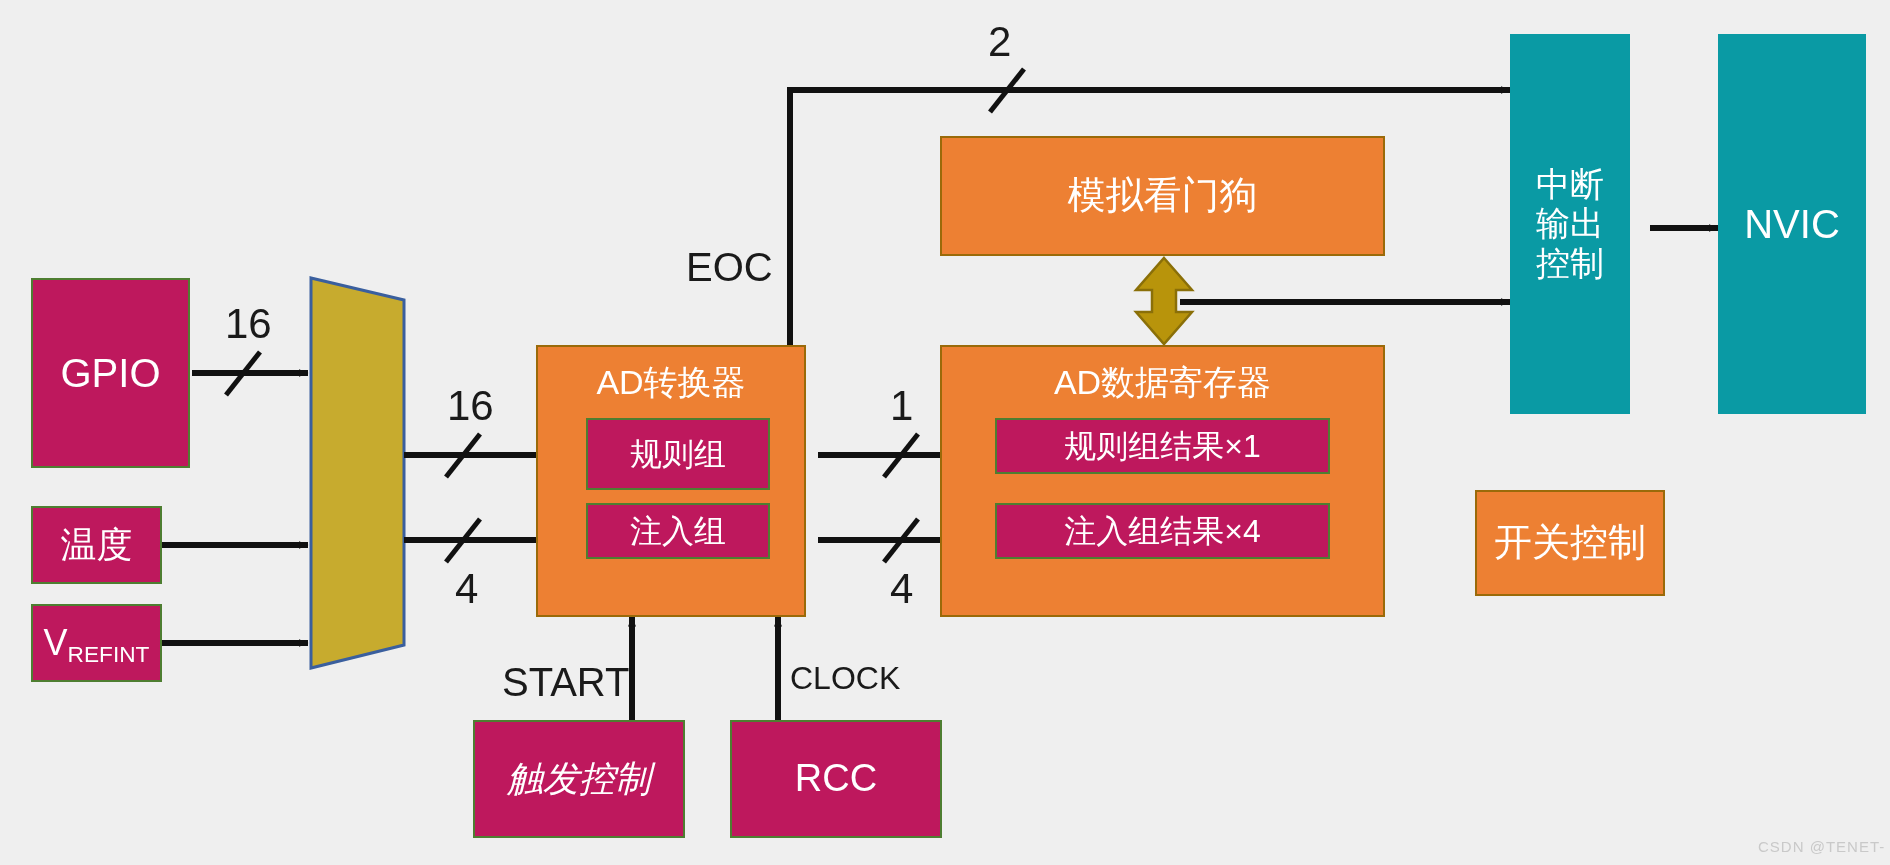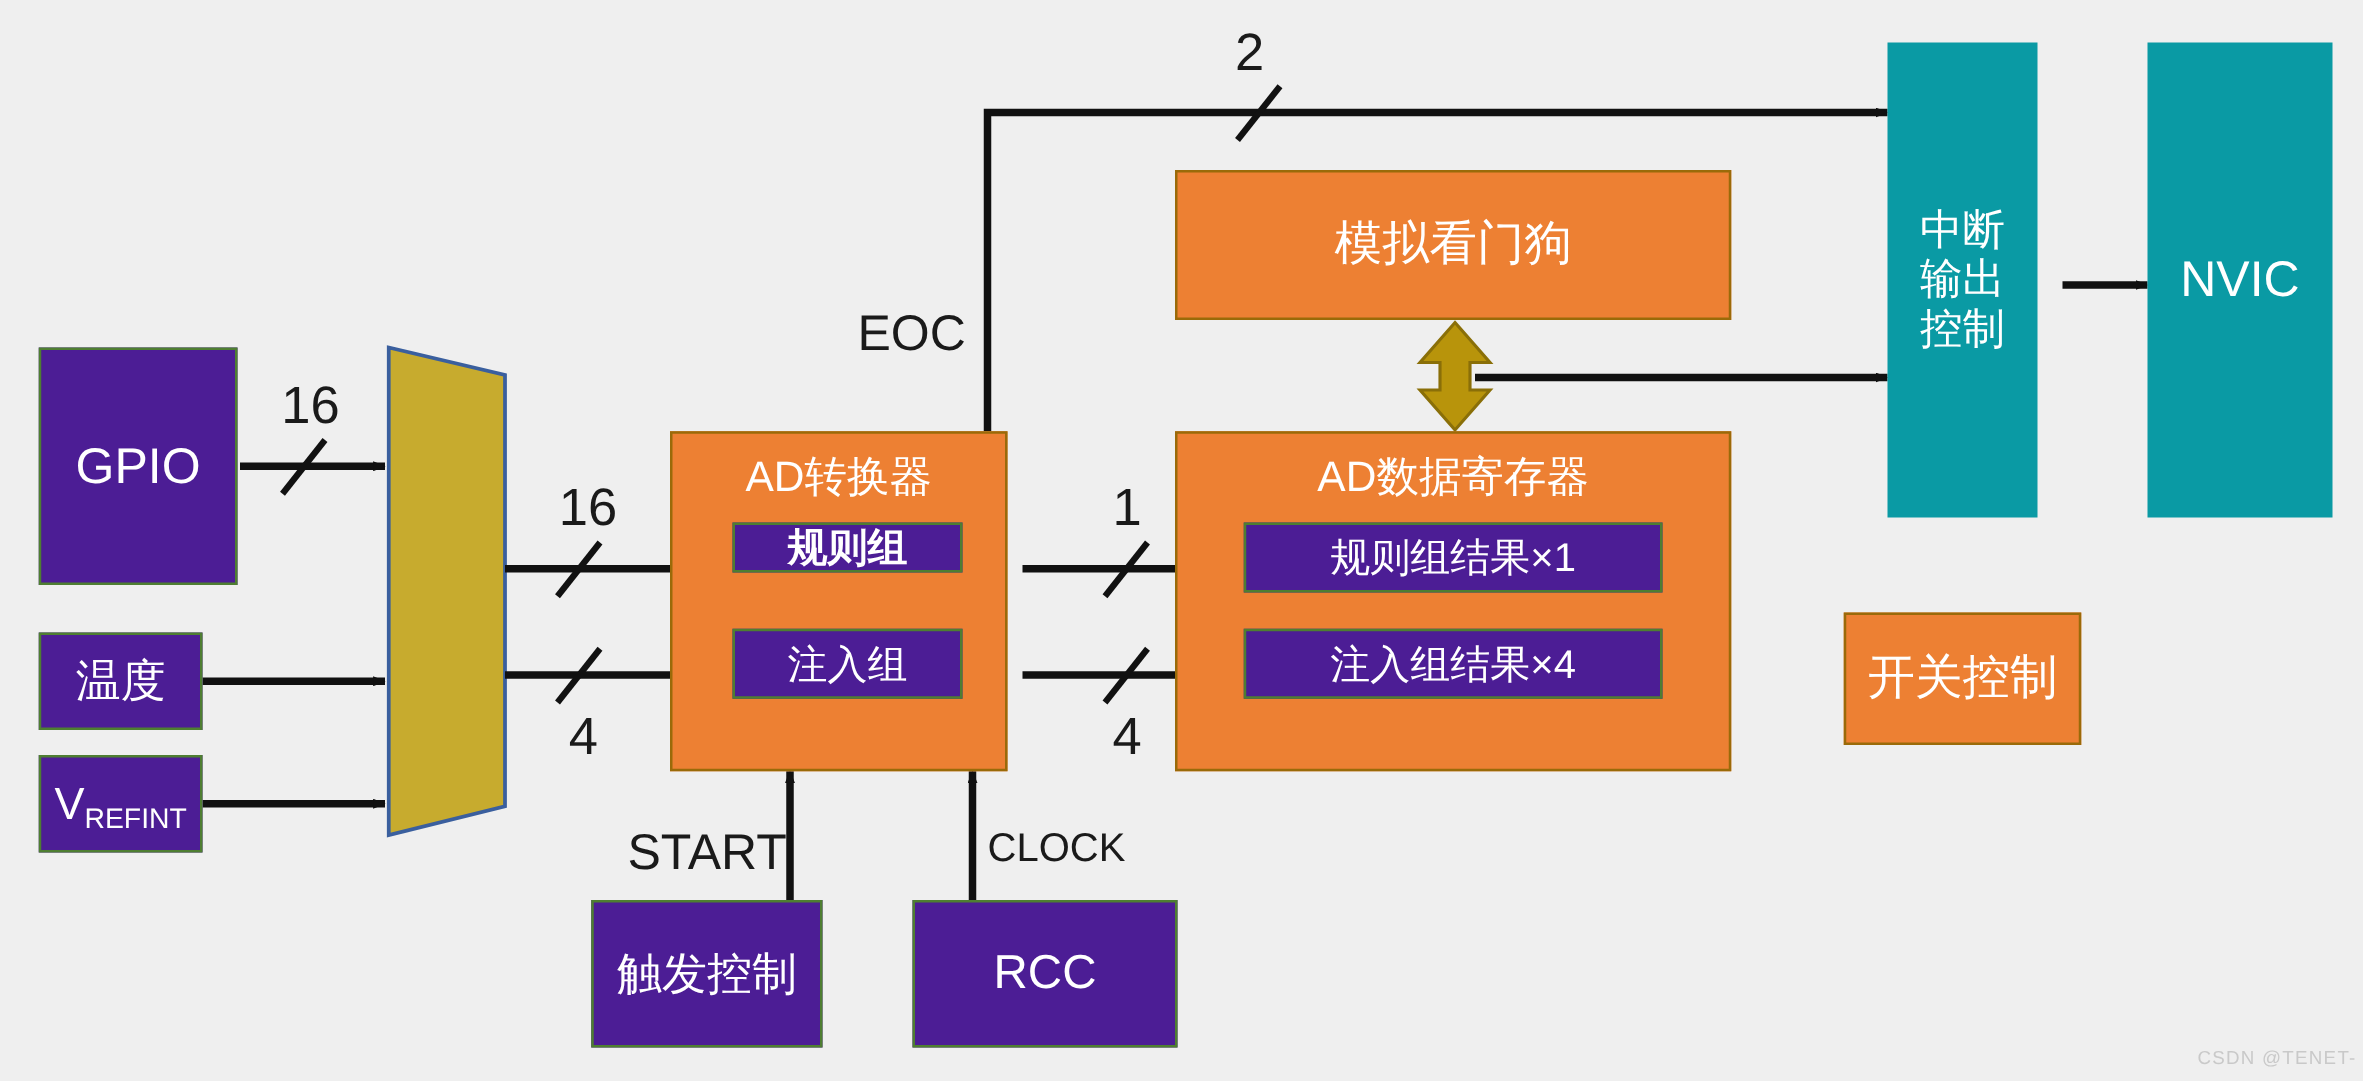--- a/index.html
+++ b/index.html
@@ -26,21 +26,21 @@
     box-sizing: border-box;
     display: flex;
     align-items: center;
     justify-content: center;
     text-align: center;
     color: #ffffff;
     line-height: 1.15;
     user-select: none;
   }
   .green {
-    background: #4c1d95;
+    background: #be185d;
     border: 2px solid #4e7e31;
   }
   .orange {
     background: #ed8033;
     border: 2px solid #9a6a09;
   }
   .teal {
     background: #0a9aa4;
     border: none;
   }
@@ -119,21 +119,21 @@
 </div>
 
 <div class="node green" style="left:31px; top:604px; width:131px; height:78px; font-size:36px;">
   <span><span>V</span><span class="sub">REFINT</span></span>
 </div>
 
 <div class="node orange" style="left:536px; top:345px; width:270px; height:272px; font-size:34px; align-items:flex-start; padding-top:16px;">
   <span>AD转换器</span>
 </div>
 
-<div class="node green" style="left:586px; top:418px; width:184px; height:40px; font-size:32px;font-weight:bold;">
+<div class="node green" style="left:586px; top:418px; width:184px; height:72px; font-size:32px;">
   <span>规则组</span>
 </div>
 
 <div class="node green" style="left:586px; top:503px; width:184px; height:56px; font-size:32px;">
   <span>注入组</span>
 </div>
 
 <div class="node orange" style="left:940px; top:136px; width:445px; height:120px; font-size:38px;text-align:center;">
   <span>模拟看门狗</span>
 </div>
@@ -157,21 +157,21 @@
 </div>
 
 <div class="node teal" style="left:1718px; top:34px; width:148px; height:380px; font-size:40px;">
   <span>NVIC</span>
 </div>
 
 <div class="node orange" style="left:1475px; top:490px; width:190px; height:106px; font-size:38px;">
   <span>开关控制</span>
 </div>
 
-<div class="node green" style="left:473px; top:720px; width:185px; height:118px; font-size:36px;">
+<div class="node green" style="left:473px; top:720px; width:212px; height:118px; font-size:36px;font-style:italic;">
   <span>触发控制</span>
 </div>
 
 <div class="node green" style="left:730px; top:720px; width:212px; height:118px; font-size:38px;">
   <span>RCC</span>
 </div>
 
 <div class="label" style="left:225px; top:300px; font-size:42px;">16</div>
 
 <div class="label" style="left:447px; top:382px; font-size:42px;">16</div>

